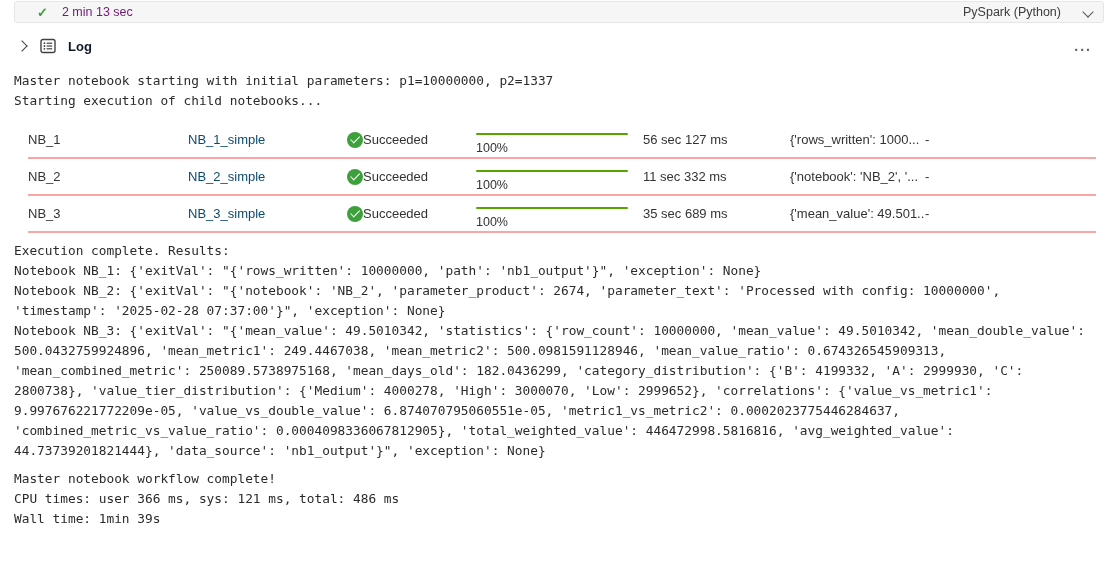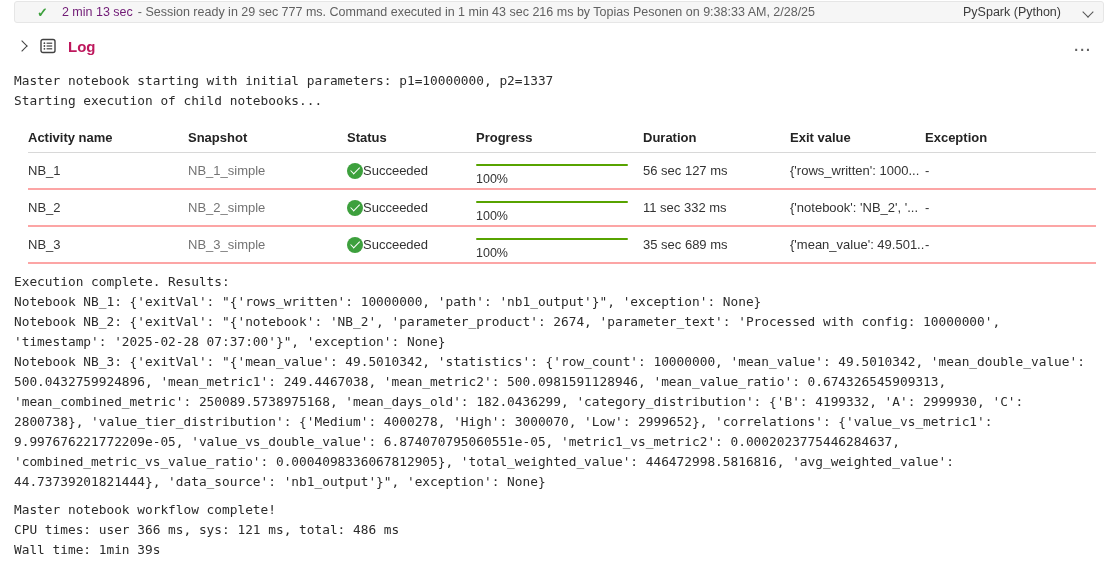--- a/index.html
+++ b/index.html
@@ -19,54 +19,53 @@
   .chev-down::after { content: ""; position: absolute; left: 1px; top: 3px; width: 7px; height: 7px;
     border-right: 1.4px solid #555; border-bottom: 1.4px solid #555; transform: rotate(45deg); }
 
   
   .log-row { display: flex; align-items: center; height: 34px; margin-top: 6px;
     padding: 0 18px 0 16px; gap: 12px; }
   .expand-chevron { width: 12px; height: 12px; position: relative; cursor: pointer; }
   .expand-chevron::after { content: ""; position: absolute; left: 2px; top: 2px; width: 7px; height: 7px;
     border-right: 1.5px solid #424242; border-top: 1.5px solid #424242; transform: rotate(45deg); }
   .log-icon { width: 16px; height: 16px; }
-  .log-title { font-size: 15px; font-weight: 700; color: #be185d; }
+  .log-title { font-size: 13px; font-weight: 700; color: #0f172a; }
   .more-options { margin-left: auto; color: #616161; font-size: 14px; letter-spacing: 2px;
     line-height: 8px; cursor: pointer; font-weight: 700; }
 
   
   pre.console { margin: 8px 0 0 14px; font-family: "DejaVu Sans Mono", "Liberation Mono", monospace;
     font-size: 12.8px; line-height: 20px; color: #2b2b2b; white-space: pre; }
 
   
   .run-table { margin: 11px 14px 6px 28px; font-size: 13px; }
   .t-row { display: grid; grid-template-columns: 160px 159px 129px 167px 147px 135px 1fr;
     align-items: center; border-bottom: 2px solid #fca5a5; }
   .t-head { height: 31px; font-weight: 700; color: #242424; border-bottom: 1px solid #d8d8d8; }
   .t-body { height: 37px; color: #333; }
   .cell { padding-right: 10px; overflow: hidden; white-space: nowrap; }
-  .snapshot-link { color: #737373; text-decoration: none; cursor: pointer; }
+  .snapshot-link { color: #0c4a6e; text-decoration: none; cursor: pointer; }
   .status-cell { display: flex; align-items: center; }
   .succ-badge { width: 16px; height: 16px; border-radius: 50%; background: #3da03d; flex: 0 0 16px;
     display: flex; align-items: center; justify-content: center; }
   .succ-badge::after { content: ""; width: 8px; height: 4px; border-left: 1.7px solid #fff;
     border-bottom: 1.7px solid #fff; transform: rotate(-45deg) translate(0.5px,-1px); }
   .progress-wrap { width: 152px; padding-top: 9px; }
   .progress-line { height: 2px; background: #57a300; border-radius: 1px; }
   .progress-label { font-size: 12.5px; color: #333; margin-top: 6px; }
 
   .footer-block { margin-top: 20px; }
 </style>
 </head>
 <body>
 
 <div class="status-bar">
   <span class="status-check">✓</span>
   <span class="status-duration">2 min 13 sec</span>
-  <span class="status-message">- Session ready in 29 sec 777 ms. Command executed in 1 min 43 sec 216 ms by Topias Pesonen on 9:38:33 AM, 2/28/25</span>
   <span class="kernel-selector">
     <span>PySpark (Python)</span>
     <span class="chev-down"></span>
   </span>
 </div>
 
 <div class="log-row">
   <span class="expand-chevron"></span>
   <svg class="log-icon" viewBox="0 0 16 16">
     <rect x="1" y="1.5" width="14" height="13" rx="2" fill="none" stroke="#424242" stroke-width="1.4"></rect>
@@ -78,29 +77,20 @@
     <line x1="6.6" y1="10.8" x2="12.2" y2="10.8" stroke="#424242" stroke-width="1.2"></line>
   </svg>
   <span class="log-title">Log</span>
   <span class="more-options">...</span>
 </div>
 
 <pre class="console">Master notebook starting with initial parameters: p1=10000000, p2=1337
 Starting execution of child notebooks...</pre>
 
 <div class="run-table">
-  <div class="t-row t-head">
-    <div class="cell">Activity name</div>
-    <div class="cell">Snapshot</div>
-    <div class="cell">Status</div>
-    <div class="cell">Progress</div>
-    <div class="cell">Duration</div>
-    <div class="cell">Exit value</div>
-    <div class="cell">Exception</div>
-  </div>
 
   <div class="t-row t-body">
     <div class="cell">NB_1</div>
     <div class="cell"><a class="snapshot-link">NB_1_simple</a></div>
     <div class="cell status-cell">
       <span class="succ-badge"></span>
       <span>Succeeded</span>
     </div>
     <div class="cell">
         <div class="progress-wrap">

